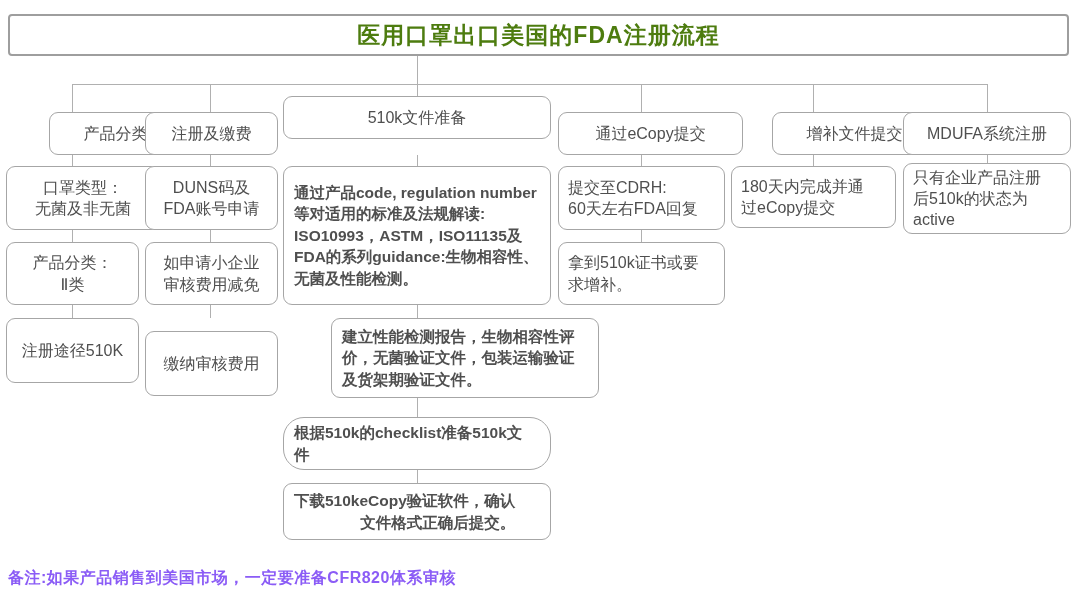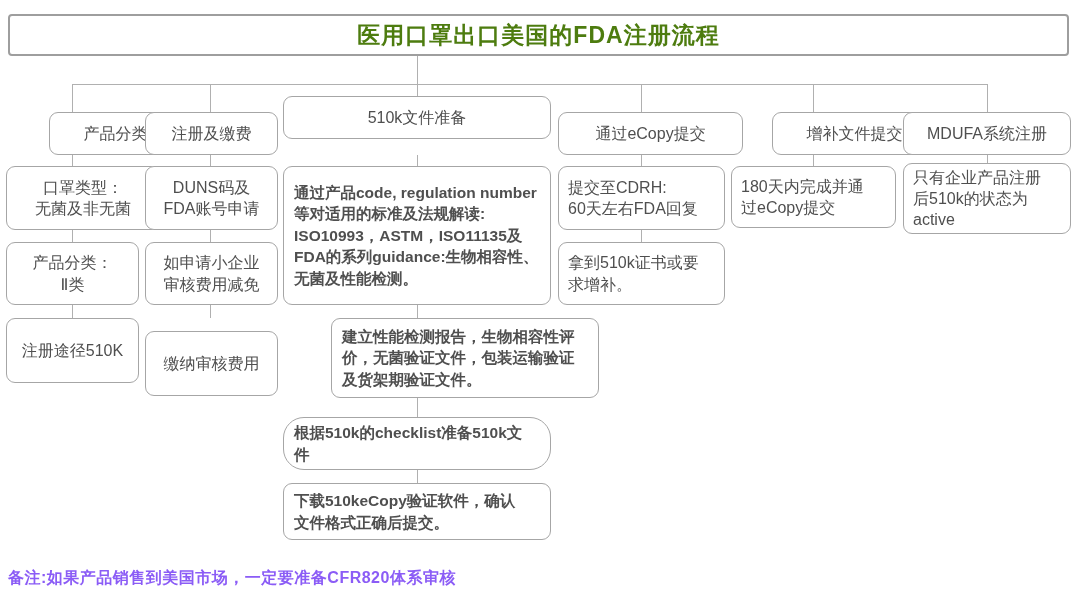--- a/index.html
+++ b/index.html
@@ -112,21 +112,21 @@
 FDA的系列guidance:生物相容性、
 无菌及性能检测。</div>
   <div class="vline" style="left:417px; top:305px; height:13px;"></div>
   <div class="box para" style="left:283px; top:318px; width:268px; height:80px;margin-left:48px;">建立性能检测报告，生物相容性评
 价，无菌验证文件，包装运输验证
 及货架期验证文件。</div>
   <div class="vline" style="left:417px; top:398px; height:19px;"></div>
   <div class="box para" style="left:283px; top:417px; width:268px; height:53px;border-radius:21px;">根据510k的checklist准备510k文
 件</div>
   <div class="vline" style="left:417px; top:470px; height:13px;"></div>
-  <div class="box para" style="left:283px; top:483px; width:268px; height:57px;">下载510keCopy验证软件，确认
+  <div class="box para" style="left:283px; top:483px; width:268px; height:57px;text-align:right;">下载510keCopy验证软件，确认
 文件格式正确后提交。</div>
 
   <div class="box" style="left:558px; top:112px; width:185px; height:43px;">通过eCopy提交</div>
   <div class="vline" style="left:641px; top:155px; height:11px;"></div>
   <div class="box para16" style="left:558px; top:166px; width:167px; height:64px;">提交至CDRH:
 60天左右FDA回复</div>
   <div class="vline" style="left:641px; top:230px; height:12px;"></div>
   <div class="box para16" style="left:558px; top:242px; width:167px; height:63px;">拿到510k证书或要
 求增补。</div>
 

